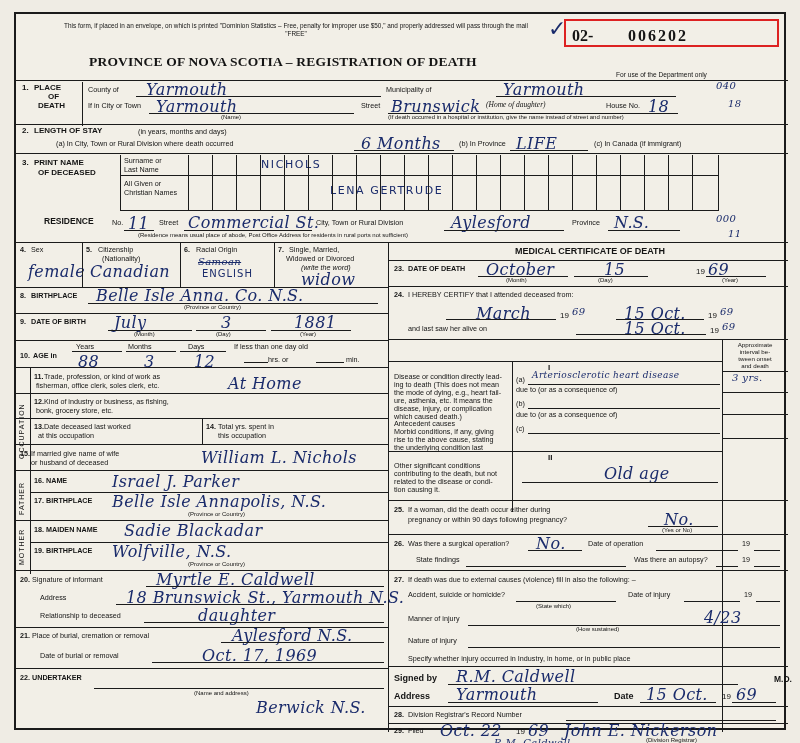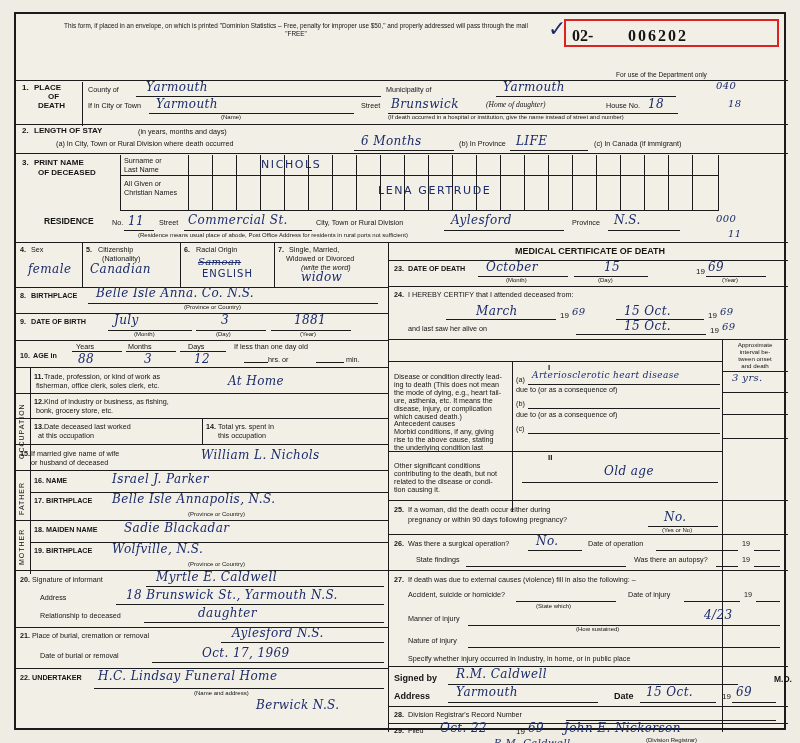--- a/index.html
+++ b/index.html
@@ -15,21 +15,21 @@
   .ln{position:absolute;background:#1b1b1b;}
   .t{position:absolute;font-size:7.2px;line-height:1.12;color:#141414;white-space:pre;}
   .tc{text-align:center;}
   .b{font-weight:bold;}
   .i{font-style:italic;}
   .hw{
     position:absolute;font-family:"DejaVu Serif", serif;font-style:italic;
     color:#1a2b6b;white-space:pre;letter-spacing:.4px;
   }
   .hw.sm{font-size:10px;}
-  .hw.md{font-size:12px;}
+  .hw.md{font-size:16px;}
   .hwk{
     position:absolute;font-family:"DejaVu Sans", sans-serif;color:#1a2b6b;
     white-space:pre;letter-spacing:1.6px;font-size:11px;
   }
   .boxr{position:absolute;border:2px solid #d22;box-sizing:border-box;}
   .tiny{font-size:6px;}
   .vert{
     position:absolute;writing-mode:vertical-rl;transform:rotate(180deg);
     font-size:7px;letter-spacing:1px;text-align:center;color:#141414;
   }
@@ -41,20 +41,21 @@
 <div id="sheet">
   <div id="paper">
 
     <div class="t tc" style="left:40px;top:8px;width:480px;font-size:6.4px;text-align:center;white-space:normal;line-height:1.25;">This form, if placed in an envelope, on which is printed "Dominion Statistics – Free, penalty for improper use $50," and properly addressed will pass through the mail "FREE"</div>
 
     <div class="boxr" style="left:548px;top:5px;width:215px;height:28px;"></div>
     <div class="t b" style="left:556px;top:13px;font-size:16px;font-family:'Liberation Serif',serif;">02-</div>
     <div class="t b" style="left:612px;top:13px;font-size:16px;font-family:'Liberation Serif',serif;letter-spacing:2px;">006202</div>
     <div class="slash" style="left:532px;top:2px;">✓</div>
 
+    <div class="t b" style="left:73px;top:40px;font-size:13.5px;font-family:'Liberation Serif',serif;letter-spacing:.2px;">PROVINCE OF NOVA SCOTIA – REGISTRATION OF DEATH</div>
     <div class="t" style="left:600px;top:57px;font-size:6.6px;">For use of the Department only</div>
 
     <div class="ln" style="left:0;top:66px;width:772px;height:1px;"></div>
 
     <div class="t b" style="left:6px;top:70px;font-size:8px;">1.</div>
     <div class="t b" style="left:18px;top:70px;font-size:8px;">PLACE</div>
     <div class="t b" style="left:32px;top:79px;font-size:8px;">OF</div>
     <div class="t b" style="left:22px;top:88px;font-size:8px;">DEATH</div>
 
     <div class="ln" style="left:66px;top:68px;width:1px;height:44px;"></div>
@@ -106,21 +107,21 @@
     <div class="t" style="left:108px;top:143px;">Surname or</div>
     <div class="t" style="left:108px;top:152px;">Last Name</div>
     <div class="t" style="left:108px;top:166px;">All Given or</div>
     <div class="t" style="left:108px;top:175px;">Christian Names</div>
     <div class="ln" style="left:172px;top:141px;width:1px;height:56px;"></div>
     <div class="ln" style="left:104px;top:161px;width:598px;height:1px;"></div>
     <div class="ln" style="left:104px;top:196px;width:598px;height:1px;"></div>
     <div class="ln" style="left:702px;top:141px;width:1px;height:56px;"></div>
 
     <div class="hwk" style="left:245px;top:144px;">NICHOLS</div>
-    <div class="hwk" style="left:314px;top:170px;margin-left:48px;">LENA GERTRUDE</div>
+    <div class="hwk" style="left:314px;top:170px;">LENA GERTRUDE</div>
 
     <div class="ln" style="left:196px;top:141px;width:1px;height:20px;"></div>
     <div class="ln" style="left:220px;top:141px;width:1px;height:20px;"></div>
     <div class="ln" style="left:244px;top:141px;width:1px;height:20px;"></div>
     <div class="ln" style="left:268px;top:141px;width:1px;height:20px;"></div>
     <div class="ln" style="left:292px;top:141px;width:1px;height:20px;"></div>
     <div class="ln" style="left:316px;top:141px;width:1px;height:20px;"></div>
     <div class="ln" style="left:340px;top:141px;width:1px;height:20px;"></div>
     <div class="ln" style="left:364px;top:141px;width:1px;height:20px;"></div>
     <div class="ln" style="left:388px;top:141px;width:1px;height:20px;"></div>
@@ -315,21 +316,20 @@
     <div class="t" style="left:16px;top:618px;">Place of burial, cremation or removal</div>
     <div class="hw md" style="left:216px;top:612px;">Aylesford N.S.</div>
     <div class="ln" style="left:205px;top:628px;width:163px;height:1px;"></div>
     <div class="t" style="left:24px;top:638px;">Date of burial or removal</div>
     <div class="hw md" style="left:186px;top:632px;">Oct. 17, 1969</div>
     <div class="ln" style="left:136px;top:648px;width:232px;height:1px;"></div>
     <div class="ln" style="left:0;top:654px;width:372px;height:1px;"></div>
 
     <div class="t b" style="left:4px;top:660px;">22.</div>
     <div class="t b" style="left:16px;top:660px;">UNDERTAKER</div>
-    <div class="hw md" style="left:82px;top:655px;">H.C. Lindsay Funeral Home</div>
     <div class="ln" style="left:78px;top:674px;width:290px;height:1px;"></div>
     <div class="t tiny" style="left:178px;top:676px;">(Name and address)</div>
     <div class="hw md" style="left:240px;top:684px;">Berwick N.S.</div>
 
     <div class="t b tc" style="left:380px;top:232px;width:388px;font-size:9px;text-align:center;">MEDICAL CERTIFICATE OF DEATH</div>
     <div class="ln" style="left:372px;top:246px;width:400px;height:1px;"></div>
 
     <div class="t b" style="left:378px;top:251px;">23.</div>
     <div class="t b" style="left:392px;top:251px;">DATE OF DEATH</div>
     <div class="hw md" style="left:470px;top:246px;">October</div>

